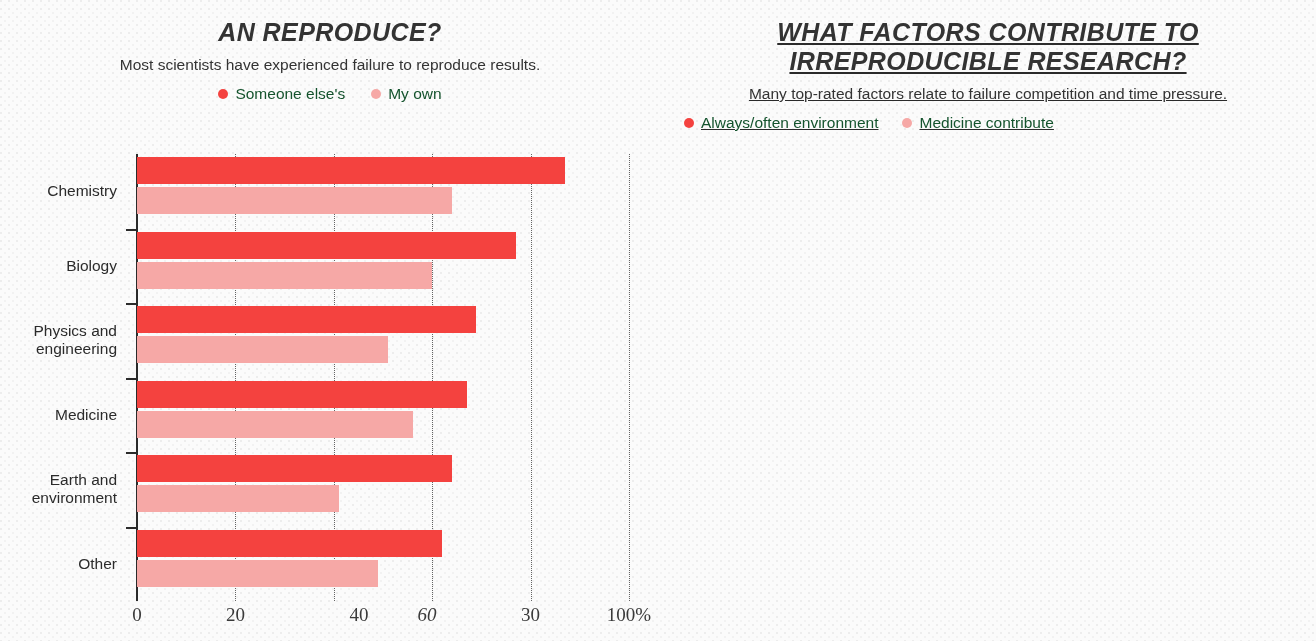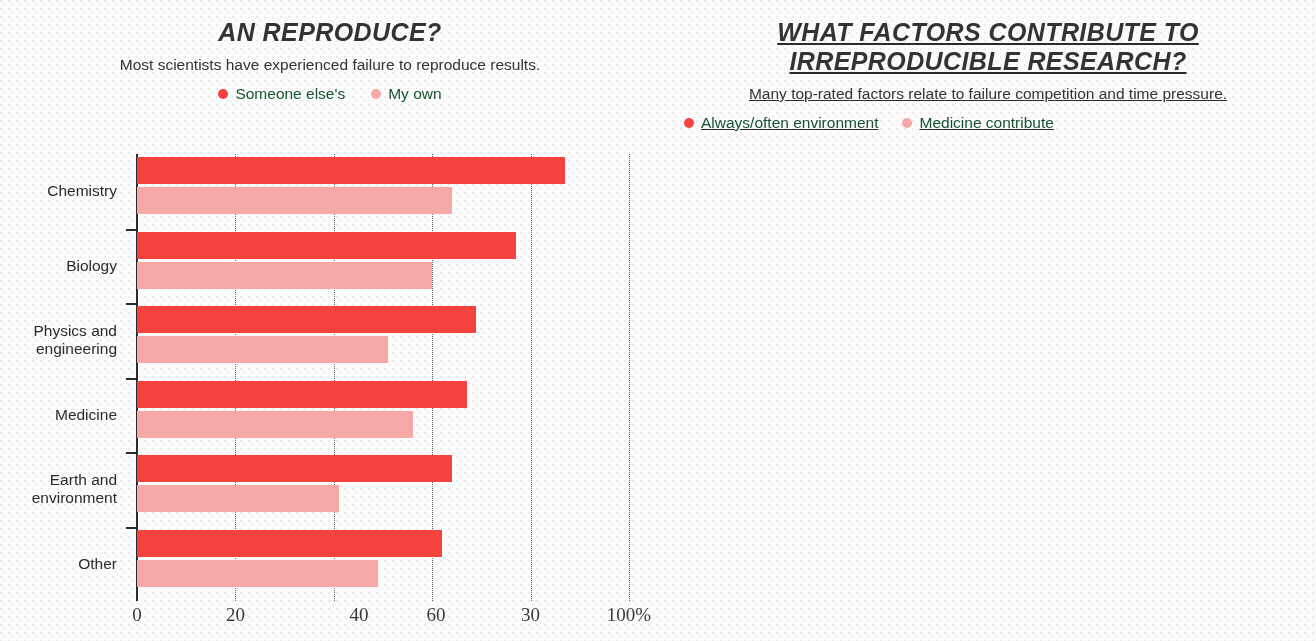--- a/index.html
+++ b/index.html
@@ -171,21 +171,21 @@
         </div>
         <div class="row" style="top: 405.5px; height: 27px; width: 492px;">
           <div class="bar" title="My own: 49%" style="width: 241.08px; background: rgb(246, 168, 166);"></div>
         </div>
         <div class="ytick" style="top: 372.5px;"></div>
       </div>
     <div class="xaxis xaxis-left" id="xaxis-left">
         <div class="xlab" style="left: 0px;">0</div>
         <div class="xlab" style="left: 98.4px; text-align: right;">20</div>
         <div class="xlab" style="left: 189px; margin-left: 33px;">40</div>
-        <div class="xlab" style="left: 299px;">60</div>
+        <div class="xlab" style="left: 290px; font-style: italic;">60</div>
         <div class="xlab" style="left: 393.6px;">30</div>
         <div class="xlab" style="left: 492px;">100%</div>
       </div>
   </div>
 
   <div class="panel panel-right">
 
     <h1 class="title">
       <span class="t-line">WHAT FACTORS CONTRIBUTE TO</span>
       <span class="t-line">IRREPRODUCIBLE RESEARCH?</span>

